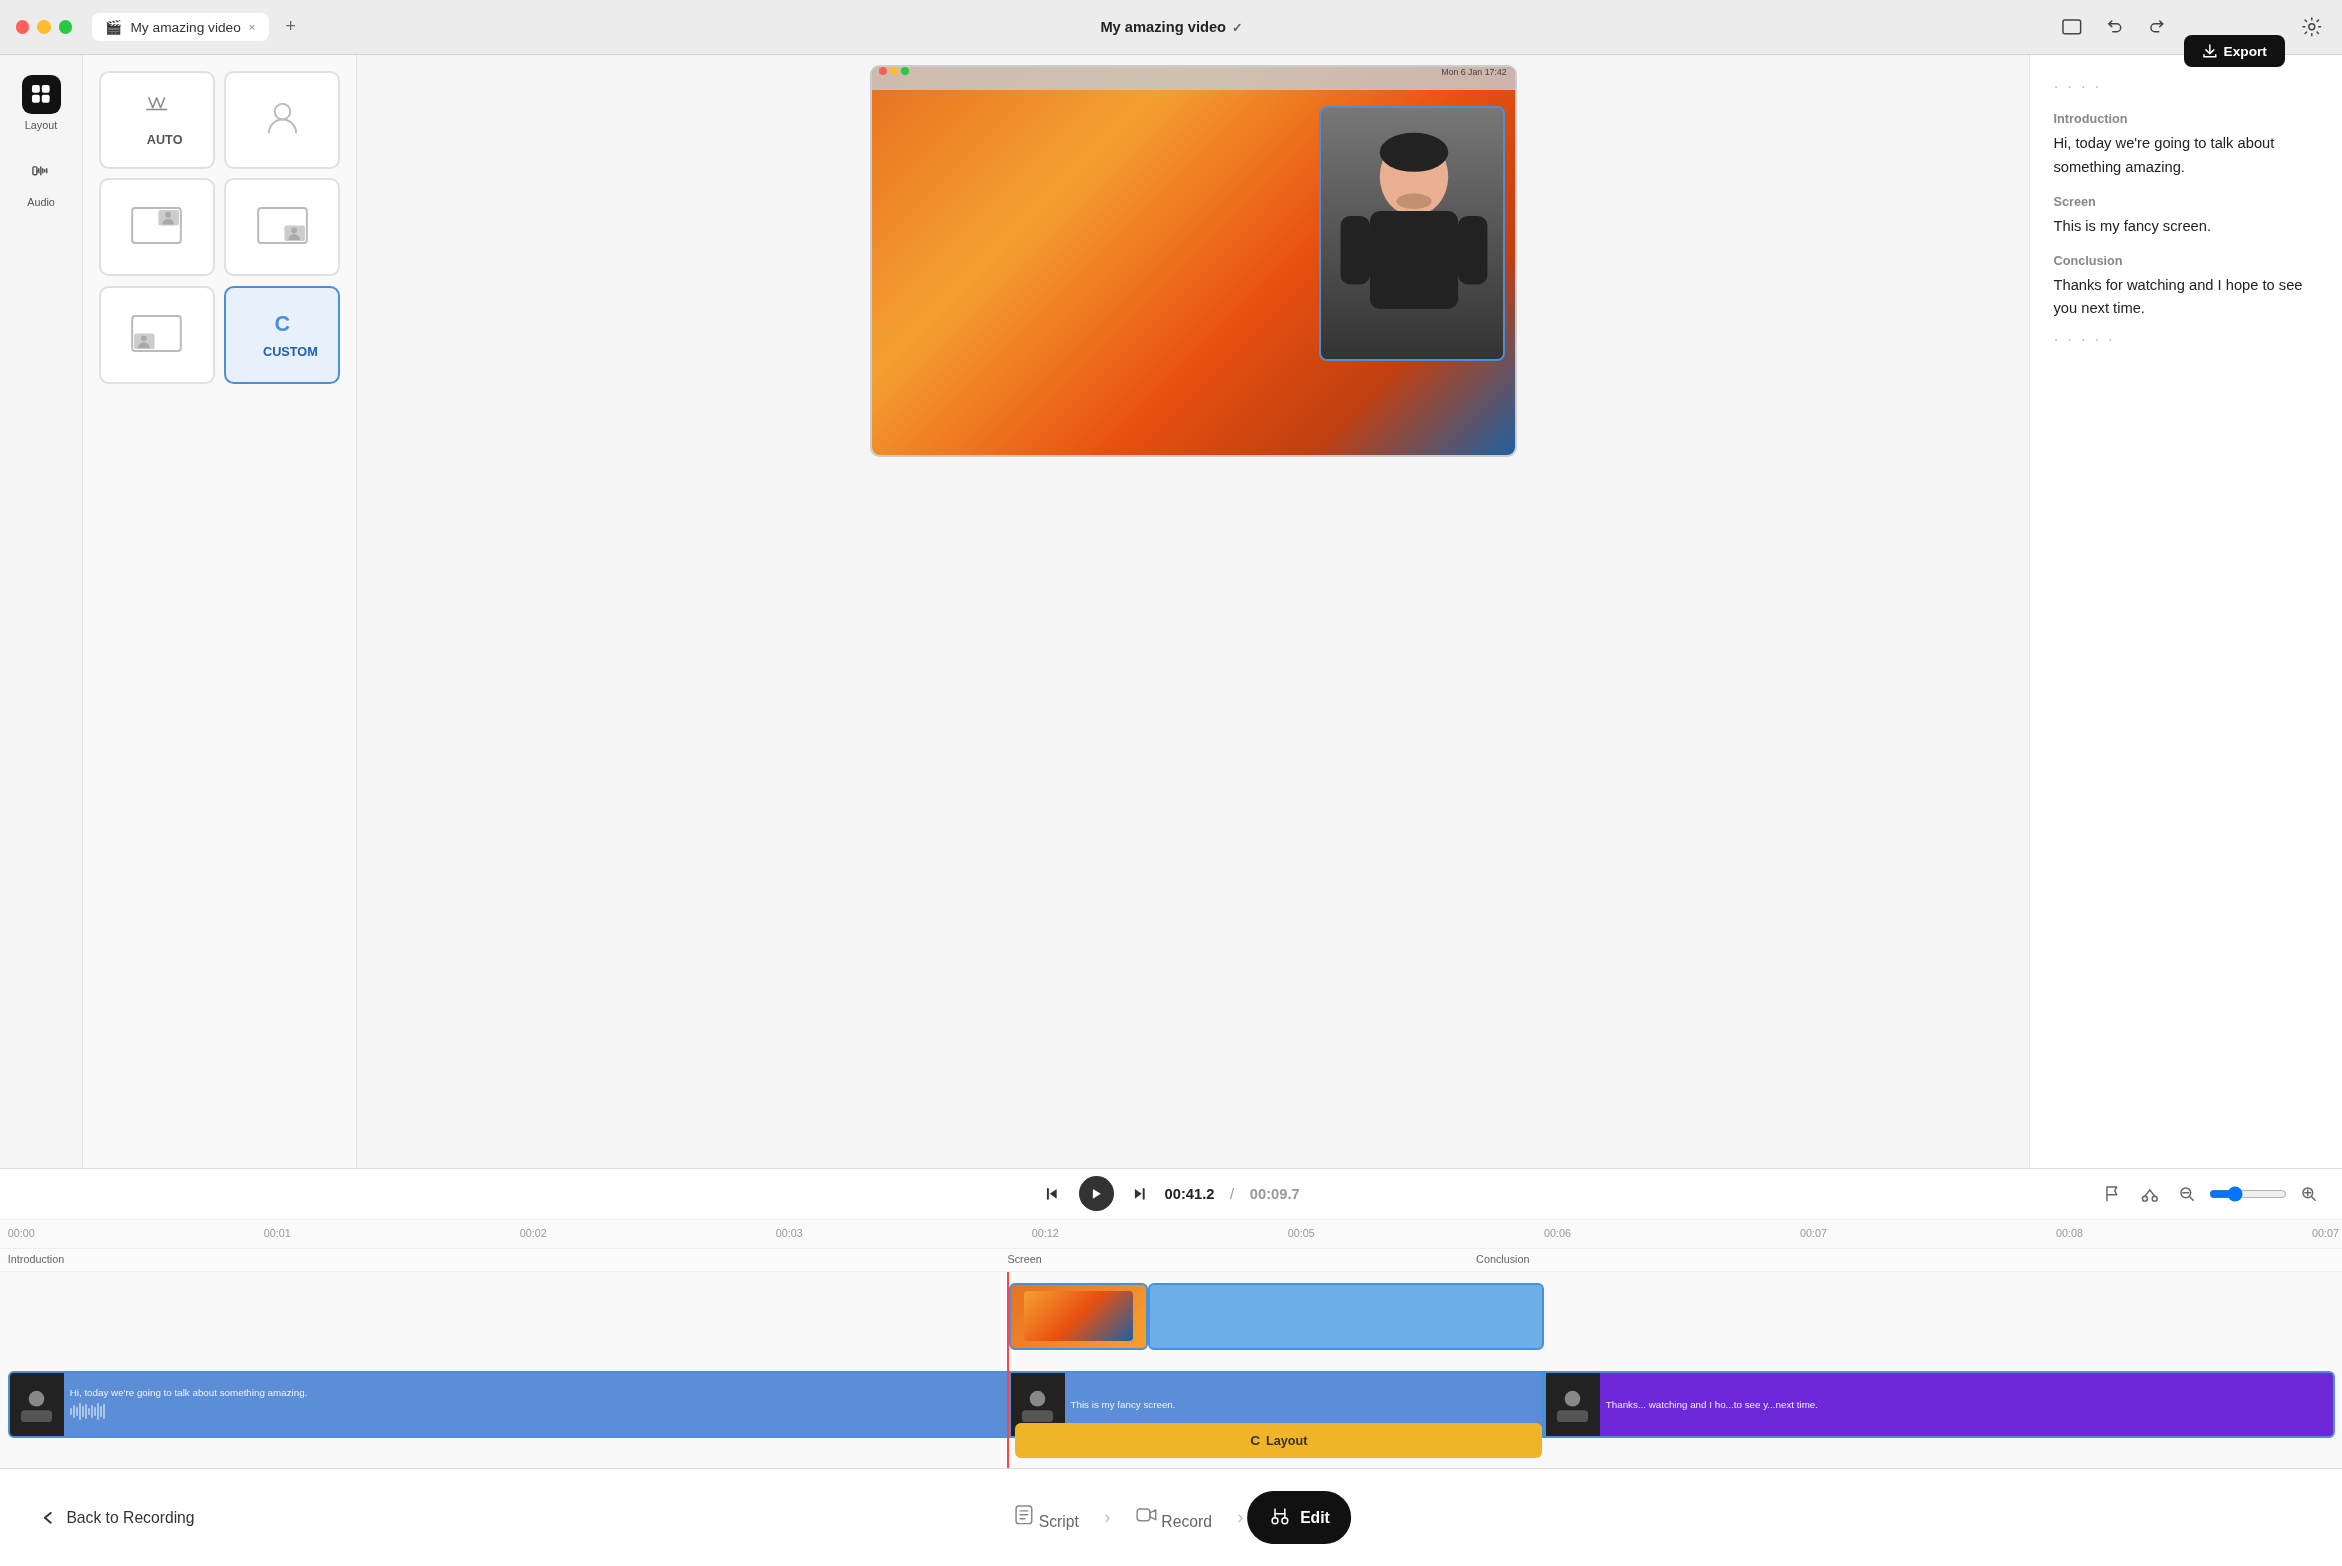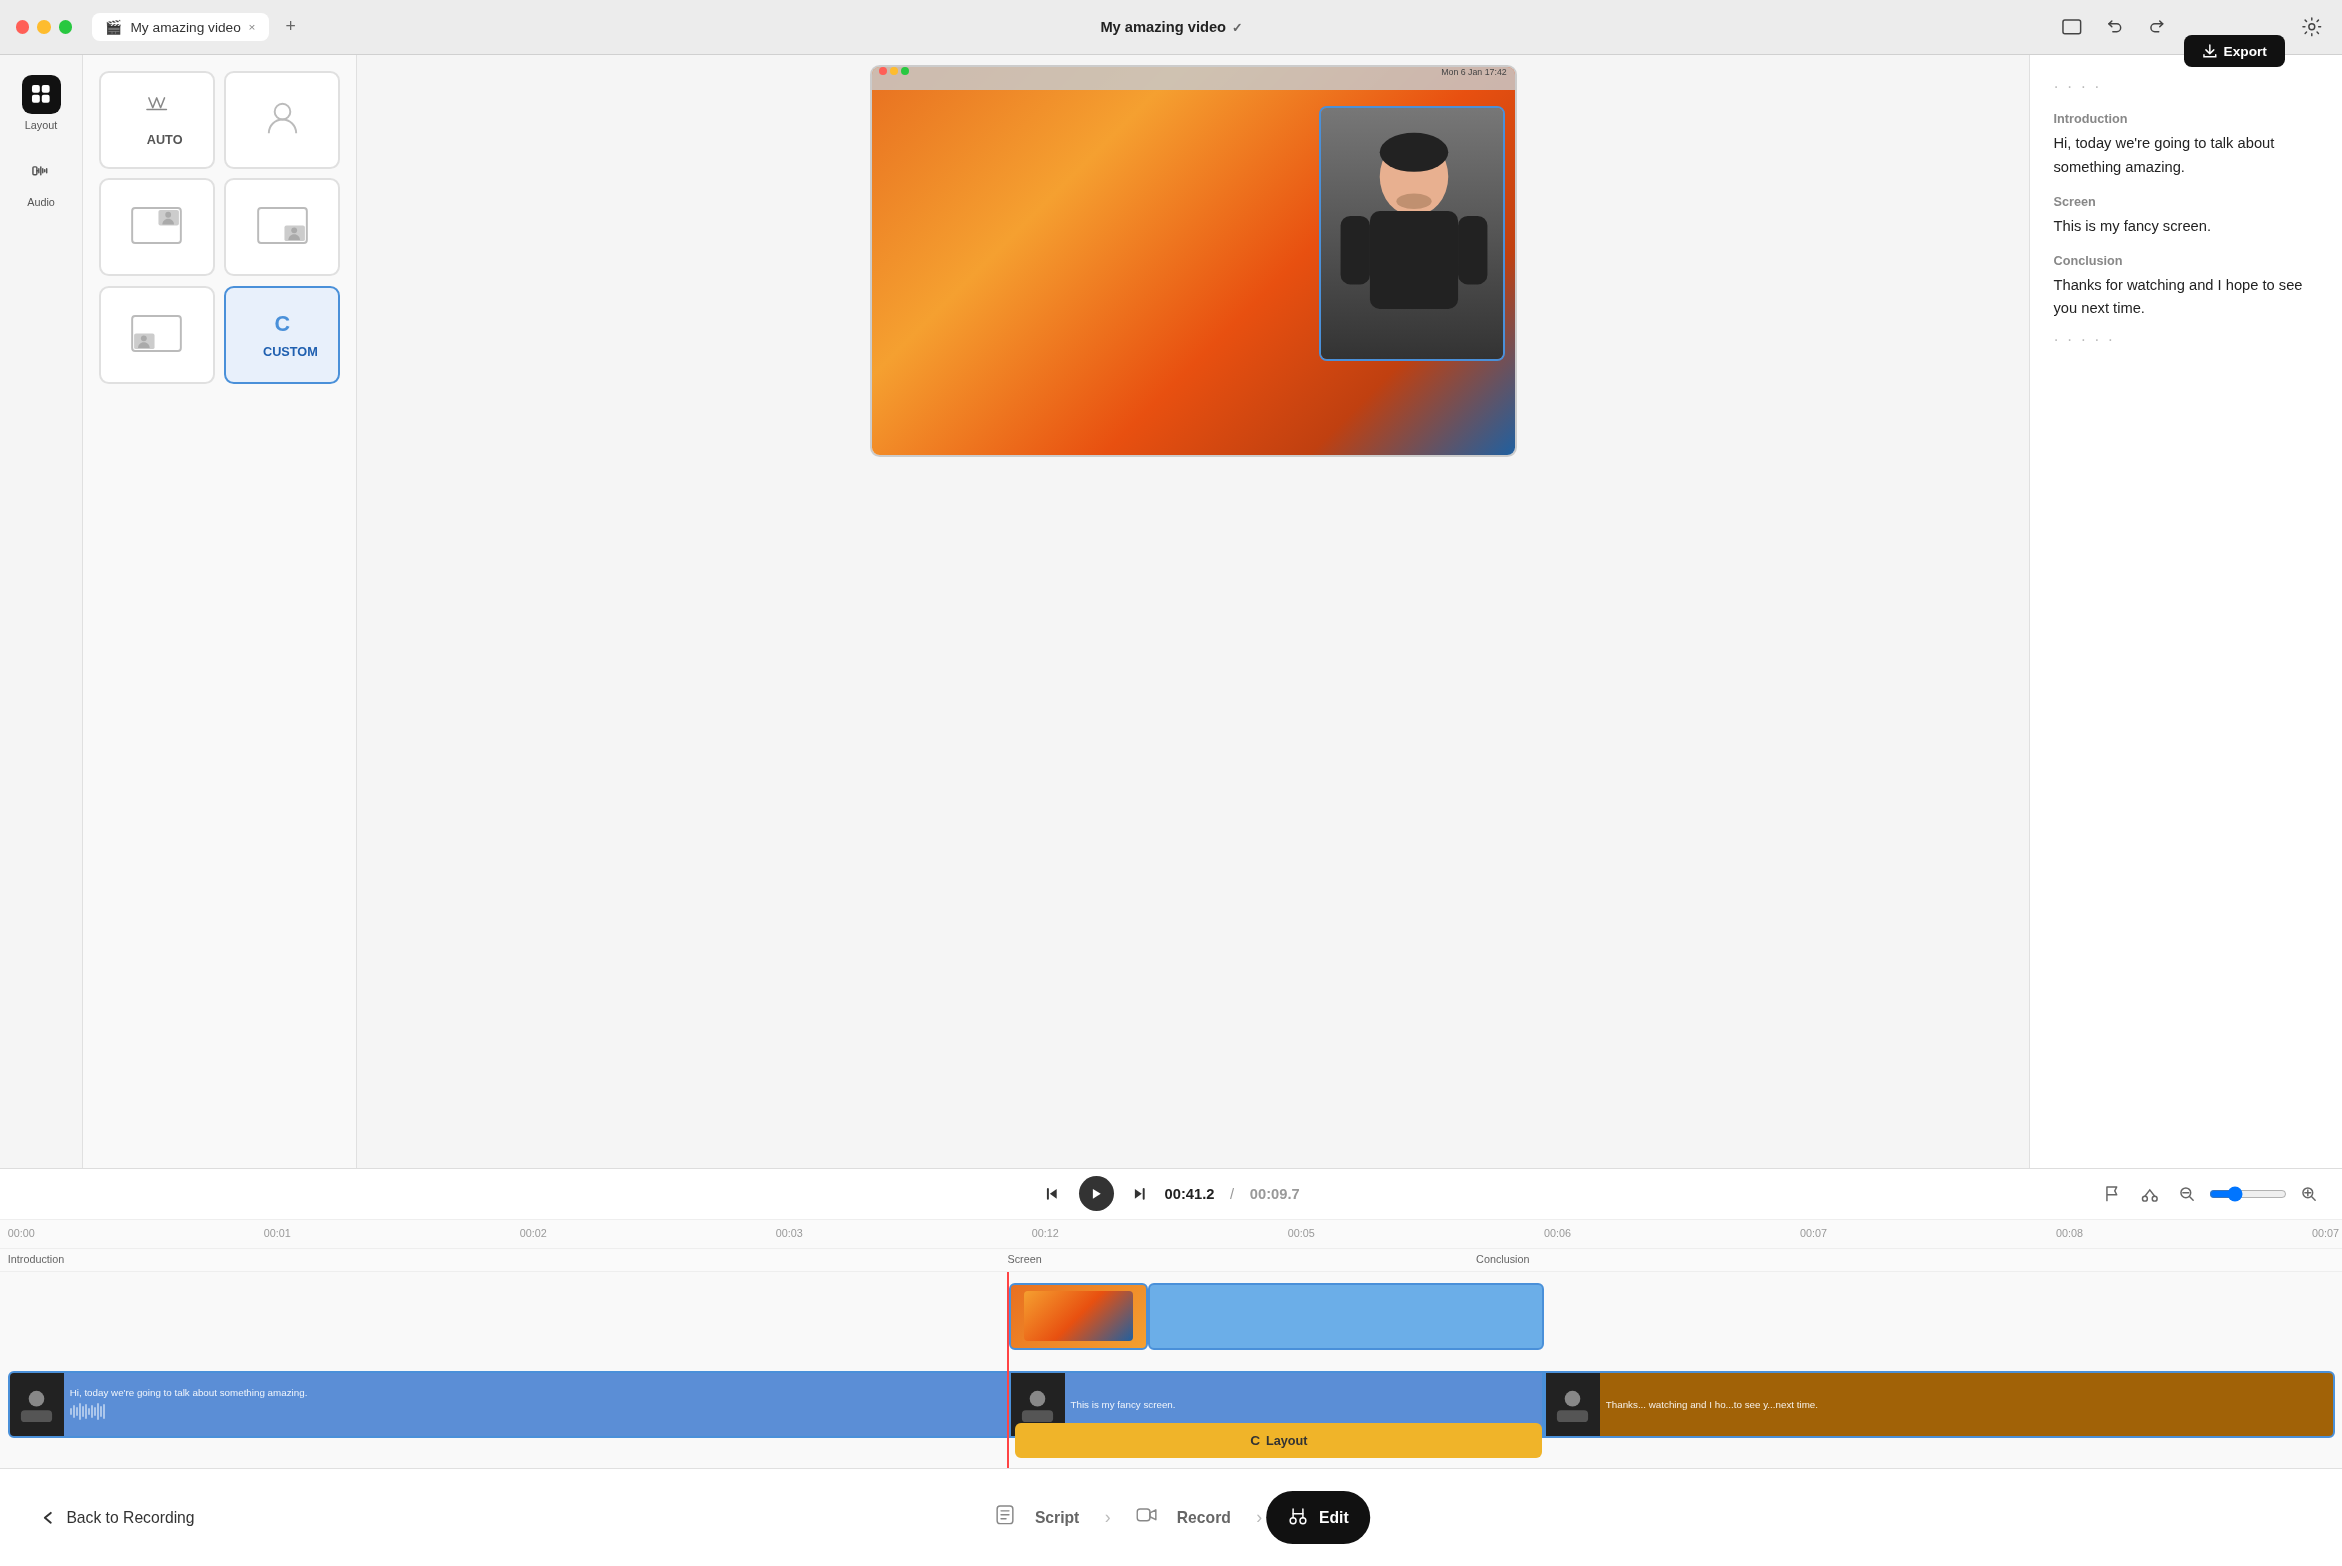--- a/index.html
+++ b/index.html
@@ -387,27 +387,27 @@
       align-items: center;
       gap: 0;
     }
     .nav-step {
       display: flex;
       align-items: center;
       gap: 0;
     }
     .nav-step-btn {
       display: flex;
-      align-items: center;
-      gap: 19px;
+      align-items: flex-end;
+      gap: 4px;
       padding: 13.7px 21.6px;
       border-radius: 39px;
       cursor: pointer;
       font-size: 15.7px;
-      font-weight: 700;
+      font-weight: 400;
       color: #666;
       background: none;
       border: none;
     }
     .nav-step-btn .step-icon {
       font-size: 19.6px;
     }
     .nav-step-chevron {
       color: #bbb;
       font-size: 17.6px;
@@ -728,21 +728,21 @@
             <svg width="39" height="39" viewBox="0 0 40 40" fill="none">
               <circle cx="20" cy="14" r="8" fill="#888"></circle>
               <rect x="4" y="26" width="32" height="12" rx="4" fill="#555"></rect>
             </svg>
           </div>
           <div style="flex:1;padding:0 5.9px;overflow:hidden;">
             <div style="font-size:9.8px;color:rgba(255,255,255,0.9);white-space:nowrap;overflow:hidden;text-overflow:ellipsis;">This is my  fancy screen.</div>
           </div>
         </div>
 
-        <div style="position:absolute;left:66%;width:34%;height:67px;background:#a16207;border:2px solid #4a90d9;border-radius:0 5.9px 5.9px 0;display:flex;align-items:center;gap:0;">
+        <div style="position:absolute;left:66%;width:34%;height:67px;background:#6d28d9;border:2px solid #4a90d9;border-radius:0 5.9px 5.9px 0;display:flex;align-items:center;gap:0;">
           <div style="width:54px;height:63px;background:#222;flex-shrink:0;overflow:hidden;display:flex;align-items:center;justify-content:center;">
             <svg width="39" height="39" viewBox="0 0 40 40" fill="none">
               <circle cx="20" cy="14" r="8" fill="#888"></circle>
               <rect x="4" y="26" width="32" height="12" rx="4" fill="#555"></rect>
             </svg>
           </div>
           <div style="flex:1;padding:0 5.9px;overflow:hidden;">
             <div style="font-size:9.8px;color:rgba(255,255,255,0.9);white-space:nowrap;overflow:hidden;text-overflow:ellipsis;">Thanks... watching and I ho...to see y...next time.</div>
           </div>
         </div>

